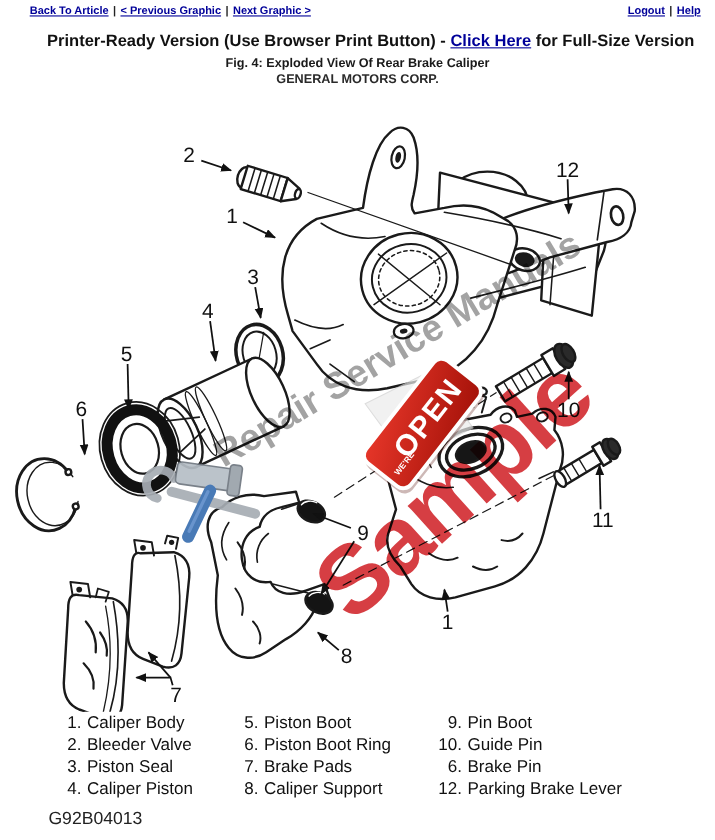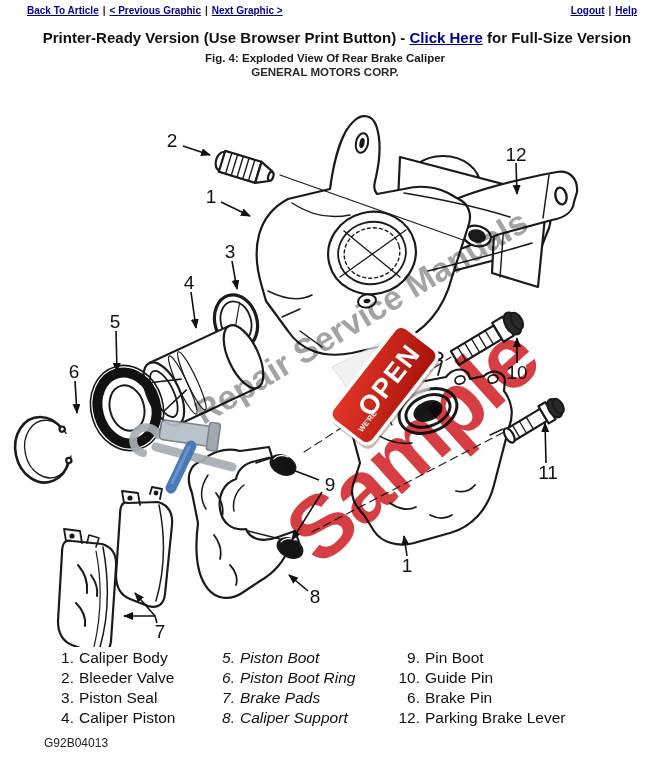--- a/index.html
+++ b/index.html
@@ -19,23 +19,23 @@
 
   
   #diagram{position:absolute;top:95px;left:0;width:650px;height:552px;}
 
   
   #parts{position:absolute;top:648px;left:0;width:650px;font-size:15.5px;color:#111;}
   .pcol{position:absolute;top:0;}
   .pcol .prow{height:20px;line-height:20px;white-space:nowrap;margin-left:17px;}
   .pnum{display:inline-block;text-align:right;margin-right:5px;}
   #pcol1{left:42px;}  #pcol1 .pnum{width:15px;}
-  #pcol2{left:203px;font-style:italic;} #pcol2 .pnum{width:15px;}
+  #pcol2{left:203px;} #pcol2 .pnum{width:15px;}
   #pcol3{left:376px;} #pcol3 .pnum{width:27px;}
-  #gcode{position:absolute;top:736px;left:44px;font-size:12px;color:#222;}
+  #gcode{position:absolute;top:736px;left:44px;font-size:16px;color:#222;}
 </style>
 </head>
 <body>
 
 <div id="page">
 
   <div class="navrow">
     <div class="nav-left">
       <a class="navlink">Back To Article</a><span class="navsep">|</span><a class="navlink">&lt; Previous Graphic</a><span class="navsep">|</span><a class="navlink">Next Graphic &gt;</a>
     </div>

